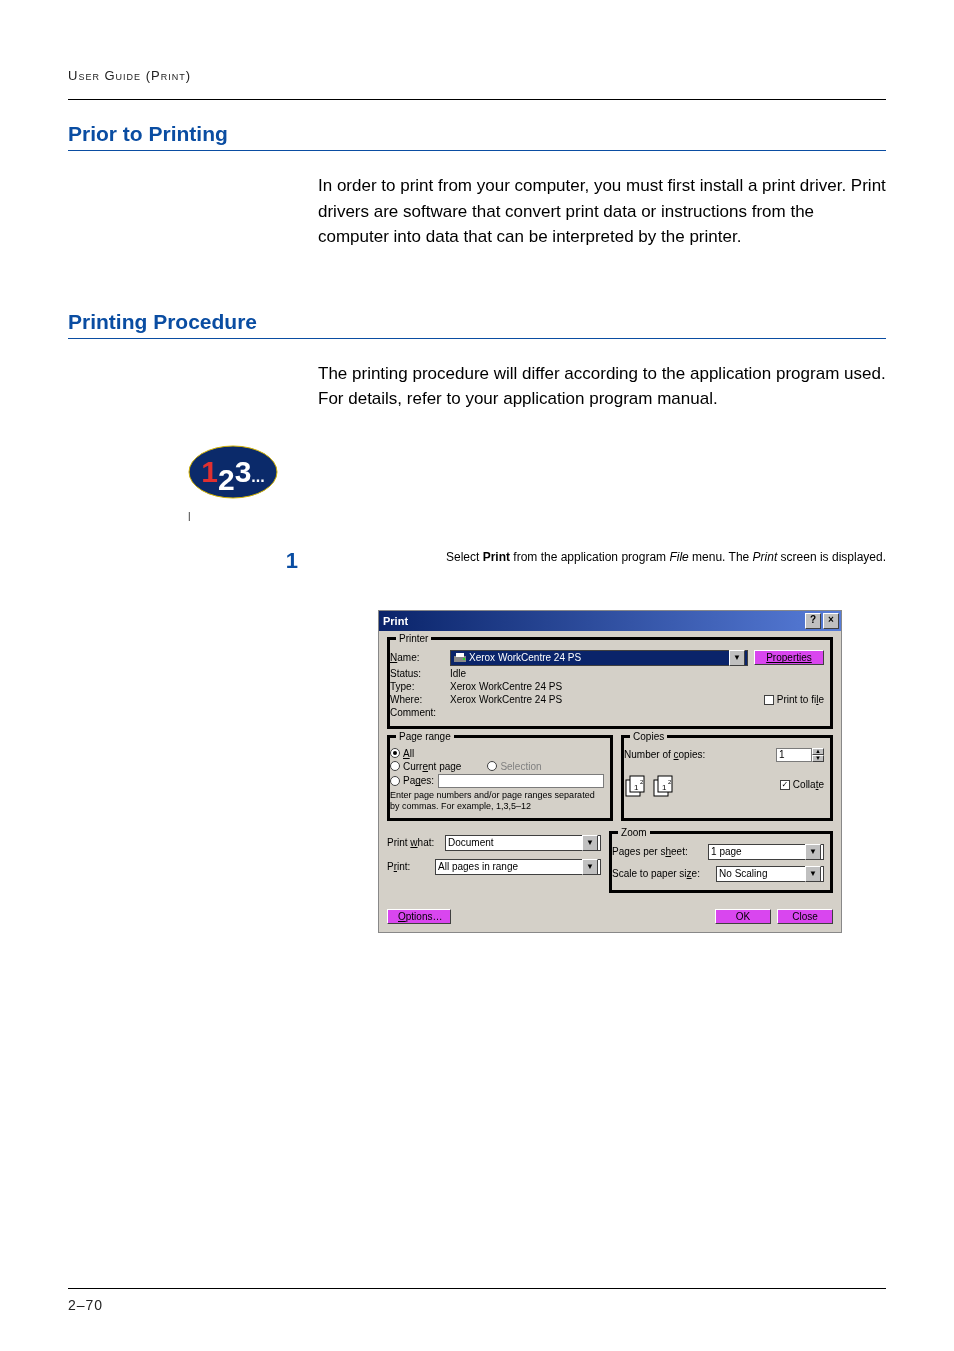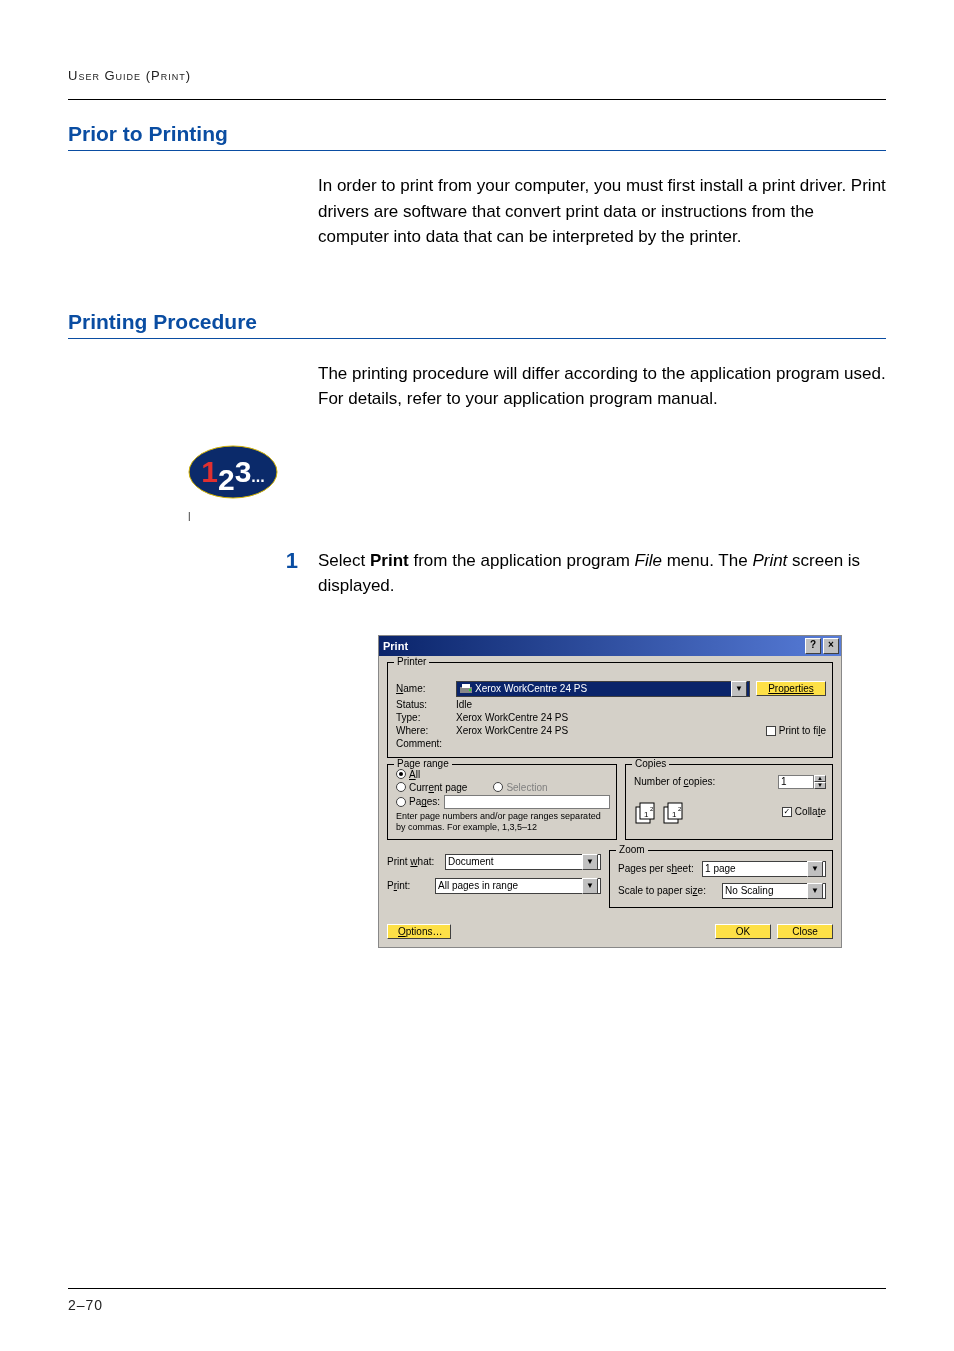--- a/index.html
+++ b/index.html
@@ -50,22 +50,23 @@
     padding-right: 20px;
     box-sizing: border-box;
   }
   .step-num {
     color: #0a4da2;
     font-weight: bold;
     font-size: 22px;
   }
   .step-body {
     flex: 1;
-    font-size: 17px;
+    font-size: 12px;
     line-height: 1.5;
+    text-align: right;
   }
   .italic { font-style: italic; }
   .bold { font-weight: bold; }
 
   
   .badge-wrap {
     margin-left: 110px;
     margin-top: 12px;
     margin-bottom: 24px;
   }
@@ -102,22 +103,22 @@
     margin-left: 2px;
     border: 1px solid #fff;
     border-right-color: #404040;
     border-bottom-color: #404040;
     font-weight: bold;
   }
   .dialog-body {
     padding: 6px 8px 8px 8px;
   }
   .fieldset {
-    border: 1px solid #000000;
-    padding: 4px 6px 6px 8px;
+    border: 3px solid #000000;
+    padding: 4px 6px 6px 0;
     margin-bottom: 6px;
     position: relative;
   }
   .legend {
     position: absolute;
     top: -7px;
     left: 6px;
     background: #d4d0c8;
     padding: 0 3px;
   }
@@ -149,21 +150,21 @@
     border: 1px solid #fff;
     border-right-color: #404040;
     border-bottom-color: #404040;
     display: flex;
     align-items: center;
     justify-content: center;
     font-size: 8px;
     color:#000;
   }
   .btn {
-    background: #fde047;
+    background: #d946ef;
     border: 1px solid #fff;
     border-right-color: #404040;
     border-bottom-color: #404040;
     padding: 1px 10px;
     text-align: center;
     box-sizing: border-box;
   }
   .flexrow { display: flex; }
   .col { flex: 1; }
   .col.narrow { flex: 0 0 48%; }
@@ -282,21 +283,21 @@
     <div class="titlebar">
       <span class="title-text">Print</span>
       <div class="winbtn">?</div>
       <div class="winbtn">×</div>
     </div>
     <div class="dialog-body">
 
       <div class="fieldset">
         <span class="legend">Printer</span>
 
-        <div class="row" style="margin-top:14px">
+        <div class="row" style="margin-top:6px">
           <span class="lbl"><span class="underline-accesskey">N</span>ame:</span>
           <div class="combo">
             <svg width="14" height="12" style="margin-right:2px">
                 <rect x="1" y="4" width="12" height="6" fill="#888"></rect>
                 <rect x="3" y="1" width="8" height="4" fill="#fff"></rect>
                 <circle cx="11" cy="7" r="1" fill="#0f0"></circle>
               </svg>
             <span>Xerox WorkCentre 24 PS</span>
             <div class="caret">▼</div>
           </div>
@@ -321,21 +322,21 @@
         </div>
         <div class="row">
           <span class="lbl">Comment:</span>
           <span class="val"></span>
         </div>
       </div>
 
       <div class="flexrow">
         <div class="fieldset col narrow">
           <span class="legend">Page range</span>
-          <div class="row" style="margin-top:0">
+          <div class="row" style="margin-top:6px">
             <span class="radio sel"></span>
             <span><span class="underline-accesskey">A</span>ll</span>
           </div>
           <div class="row">
             <span class="radio"></span>
             <span>Curr<span class="underline-accesskey">e</span>nt page</span>
             <span style="width:26px"></span>
             <span class="radio"></span>
             <span class="disabled">Selection</span>
           </div>
@@ -399,21 +400,21 @@
               <div class="caret">▼</div>
             </div>
           </div>
         </div>
 
         <div class="gap"></div>
 
         <div class="fieldset col">
           <span class="legend">Zoom</span>
           <div class="row" style="margin-top:6px">
-            <span style="width:84px">Pages per s<span class="underline-accesskey">h</span>eet:</span>
+            <span style="width:96px">Pages per s<span class="underline-accesskey">h</span>eet:</span>
             <div class="combo white">
               <span>1 page</span>
               <div class="caret">▼</div>
             </div>
           </div>
           <div class="row" style="margin-top:6px">
             <span style="width:104px">Scale to paper si<span class="underline-accesskey">z</span>e:</span>
             <div class="combo white">
               <span>No Scaling</span>
               <div class="caret">▼</div>

